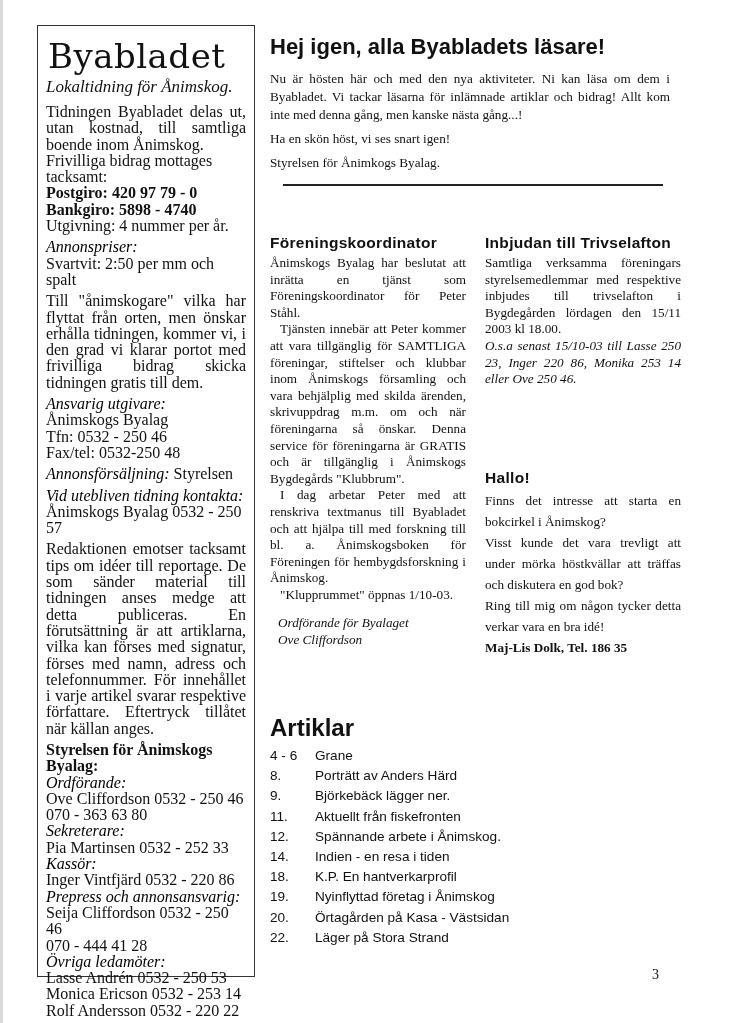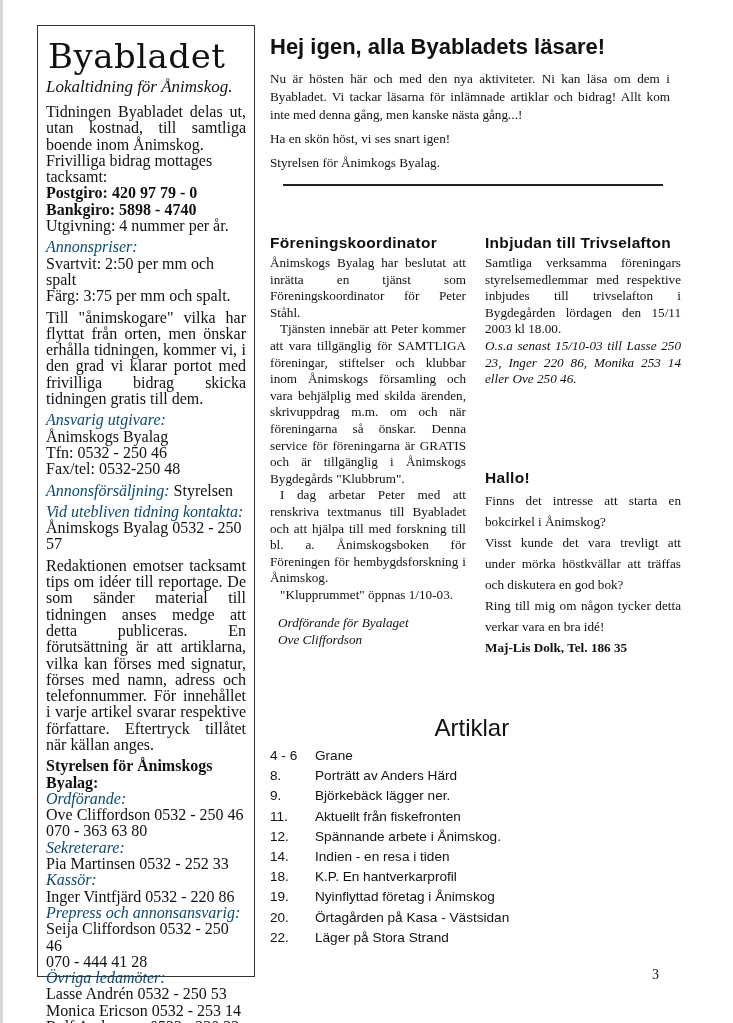--- a/index.html
+++ b/index.html
@@ -5,21 +5,21 @@
   html, body { margin:0; padding:0; background:#ffffff; }
   body { width:733px; height:1023px; position:relative; overflow:hidden; color:#111; font-family:"Liberation Serif", serif; }
   .page-edge { position:absolute; left:0; top:0; width:3px; height:1023px; background:#d9d9d9; }
   
   .infobox { position:absolute; left:37px; top:25px; width:218px; height:952px; border:1.5px solid #333; box-sizing:border-box; padding:6px 8px 0 8px; }
   .masthead { font-family:"DejaVu Serif", serif; font-size:34px; line-height:40px; margin:4px 0 0 2px; letter-spacing:0.5px; }
   .tagline { font-style:italic; font-size:17px; line-height:22px; margin:0 0 6px 0; }
   .ib p { margin:0; font-size:16px; line-height:16.3px; }
   .ib .gap { margin-top:5px; }
   .ib .b { font-weight:bold; }
-  .ib .i { font-style:italic; color:#0c4a6e; }
+  .ib .i { font-style:italic; color:#000000; }
   .ib .j { text-align:justify; }
   
   .headline { position:absolute; left:270px; top:34px; font-family:"Liberation Sans", sans-serif; font-weight:bold; font-size:22px; line-height:26px; white-space:nowrap; }
   .intro { position:absolute; left:270px; top:70px; width:400px; font-size:13.2px; line-height:18px; text-align:justify; }
   .intro p { margin:0 0 6px 0; }
   .intro .sig { }
   .rule { position:absolute; left:283px; top:184px; width:380px; height:1.5px; background:#222; }
   
   .col { position:absolute; font-size:13.2px; line-height:16.6px; }
   .col h2 { font-family:"Liberation Sans", sans-serif; font-weight:bold; font-size:15.5px; line-height:19px; margin:0 0 3px 0; letter-spacing:0.3px; }
@@ -27,41 +27,40 @@
   .col .ind { text-indent:10px; }
   .col .it { font-style:italic; }
   .col .bd { font-weight:bold; }
   .col1 { left:270px; top:233px; width:196px; }
   .col2 { left:485px; top:233px; width:196px; }
   .col3 { left:485px; top:468px; width:196px; }
   .col3 p { line-height:21px; }
   .sign { margin-top:12px !important; font-style:italic; padding-left:8px; text-align:left !important; }
   
   .articles { position:absolute; left:270px; top:714px; font-family:"Liberation Sans", sans-serif; }
-  .articles h1 { font-size:24px; line-height:28px; font-weight:normal; margin:0 0 4px 0;text-align:right; }
+  .articles h1 { font-size:24px; line-height:28px; font-weight:bold; margin:0 0 4px 0; }
   .art-row { display:flex; font-size:13.6px; line-height:20.2px; }
   .art-num { width:45px; }
   .pagenum { position:absolute; left:652px; top:967px; font-size:14px; }
 </style>
 </head>
 <body>
 
 <div class="page-edge"></div>
 
 <div class="infobox ib">
   <div class="masthead">Byabladet</div>
   <div class="tagline">Lokaltidning för Ånimskog.</div>
   <p class="j">Tidningen Byabladet delas ut, utan kostnad, till samtliga boende inom Ånimskog.</p>
   <p>Frivilliga bidrag mottages tacksamt:</p>
   <p class="b">Postgiro: 420 97 79 - 0</p>
   <p class="b">Bankgiro: 5898 - 4740</p>
   <p>Utgivning: 4 nummer per år.</p>
   <p class="i gap">Annonspriser:</p>
   <p>Svartvit: 2:50 per mm och spalt</p>
-  <p>Färg: 3:75 per mm och spalt.</p>
   <p class="j gap">Till "ånimskogare" vilka har flyttat från orten, men önskar erhålla tidningen, kommer vi, i den grad vi klarar portot med frivilliga bidrag skicka tidningen gratis till dem.</p>
   <p class="i gap">Ansvarig utgivare:</p>
   <p>Ånimskogs Byalag</p>
   <p>Tfn: 0532 - 250 46</p>
   <p>Fax/tel: 0532-250 48</p>
   <p class="gap"><span class="i">Annonsförsäljning:</span><span> Styrelsen</span></p>
   <p class="i gap">Vid utebliven tidning kontakta:</p>
   <p>Ånimskogs Byalag 0532 - 250 57</p>
   <p class="j gap">Redaktionen emotser tacksamt tips om idéer till reportage. De som sänder material till tidningen anses medge att detta publiceras. En förutsättning är att artiklarna, vilka kan förses med signatur, förses med namn, adress och telefonnummer. För innehållet i varje artikel svarar respektive författare. Eftertryck tillåtet när källan anges.</p>
   <p class="b gap">Styrelsen för Ånimskogs Byalag:</p>

